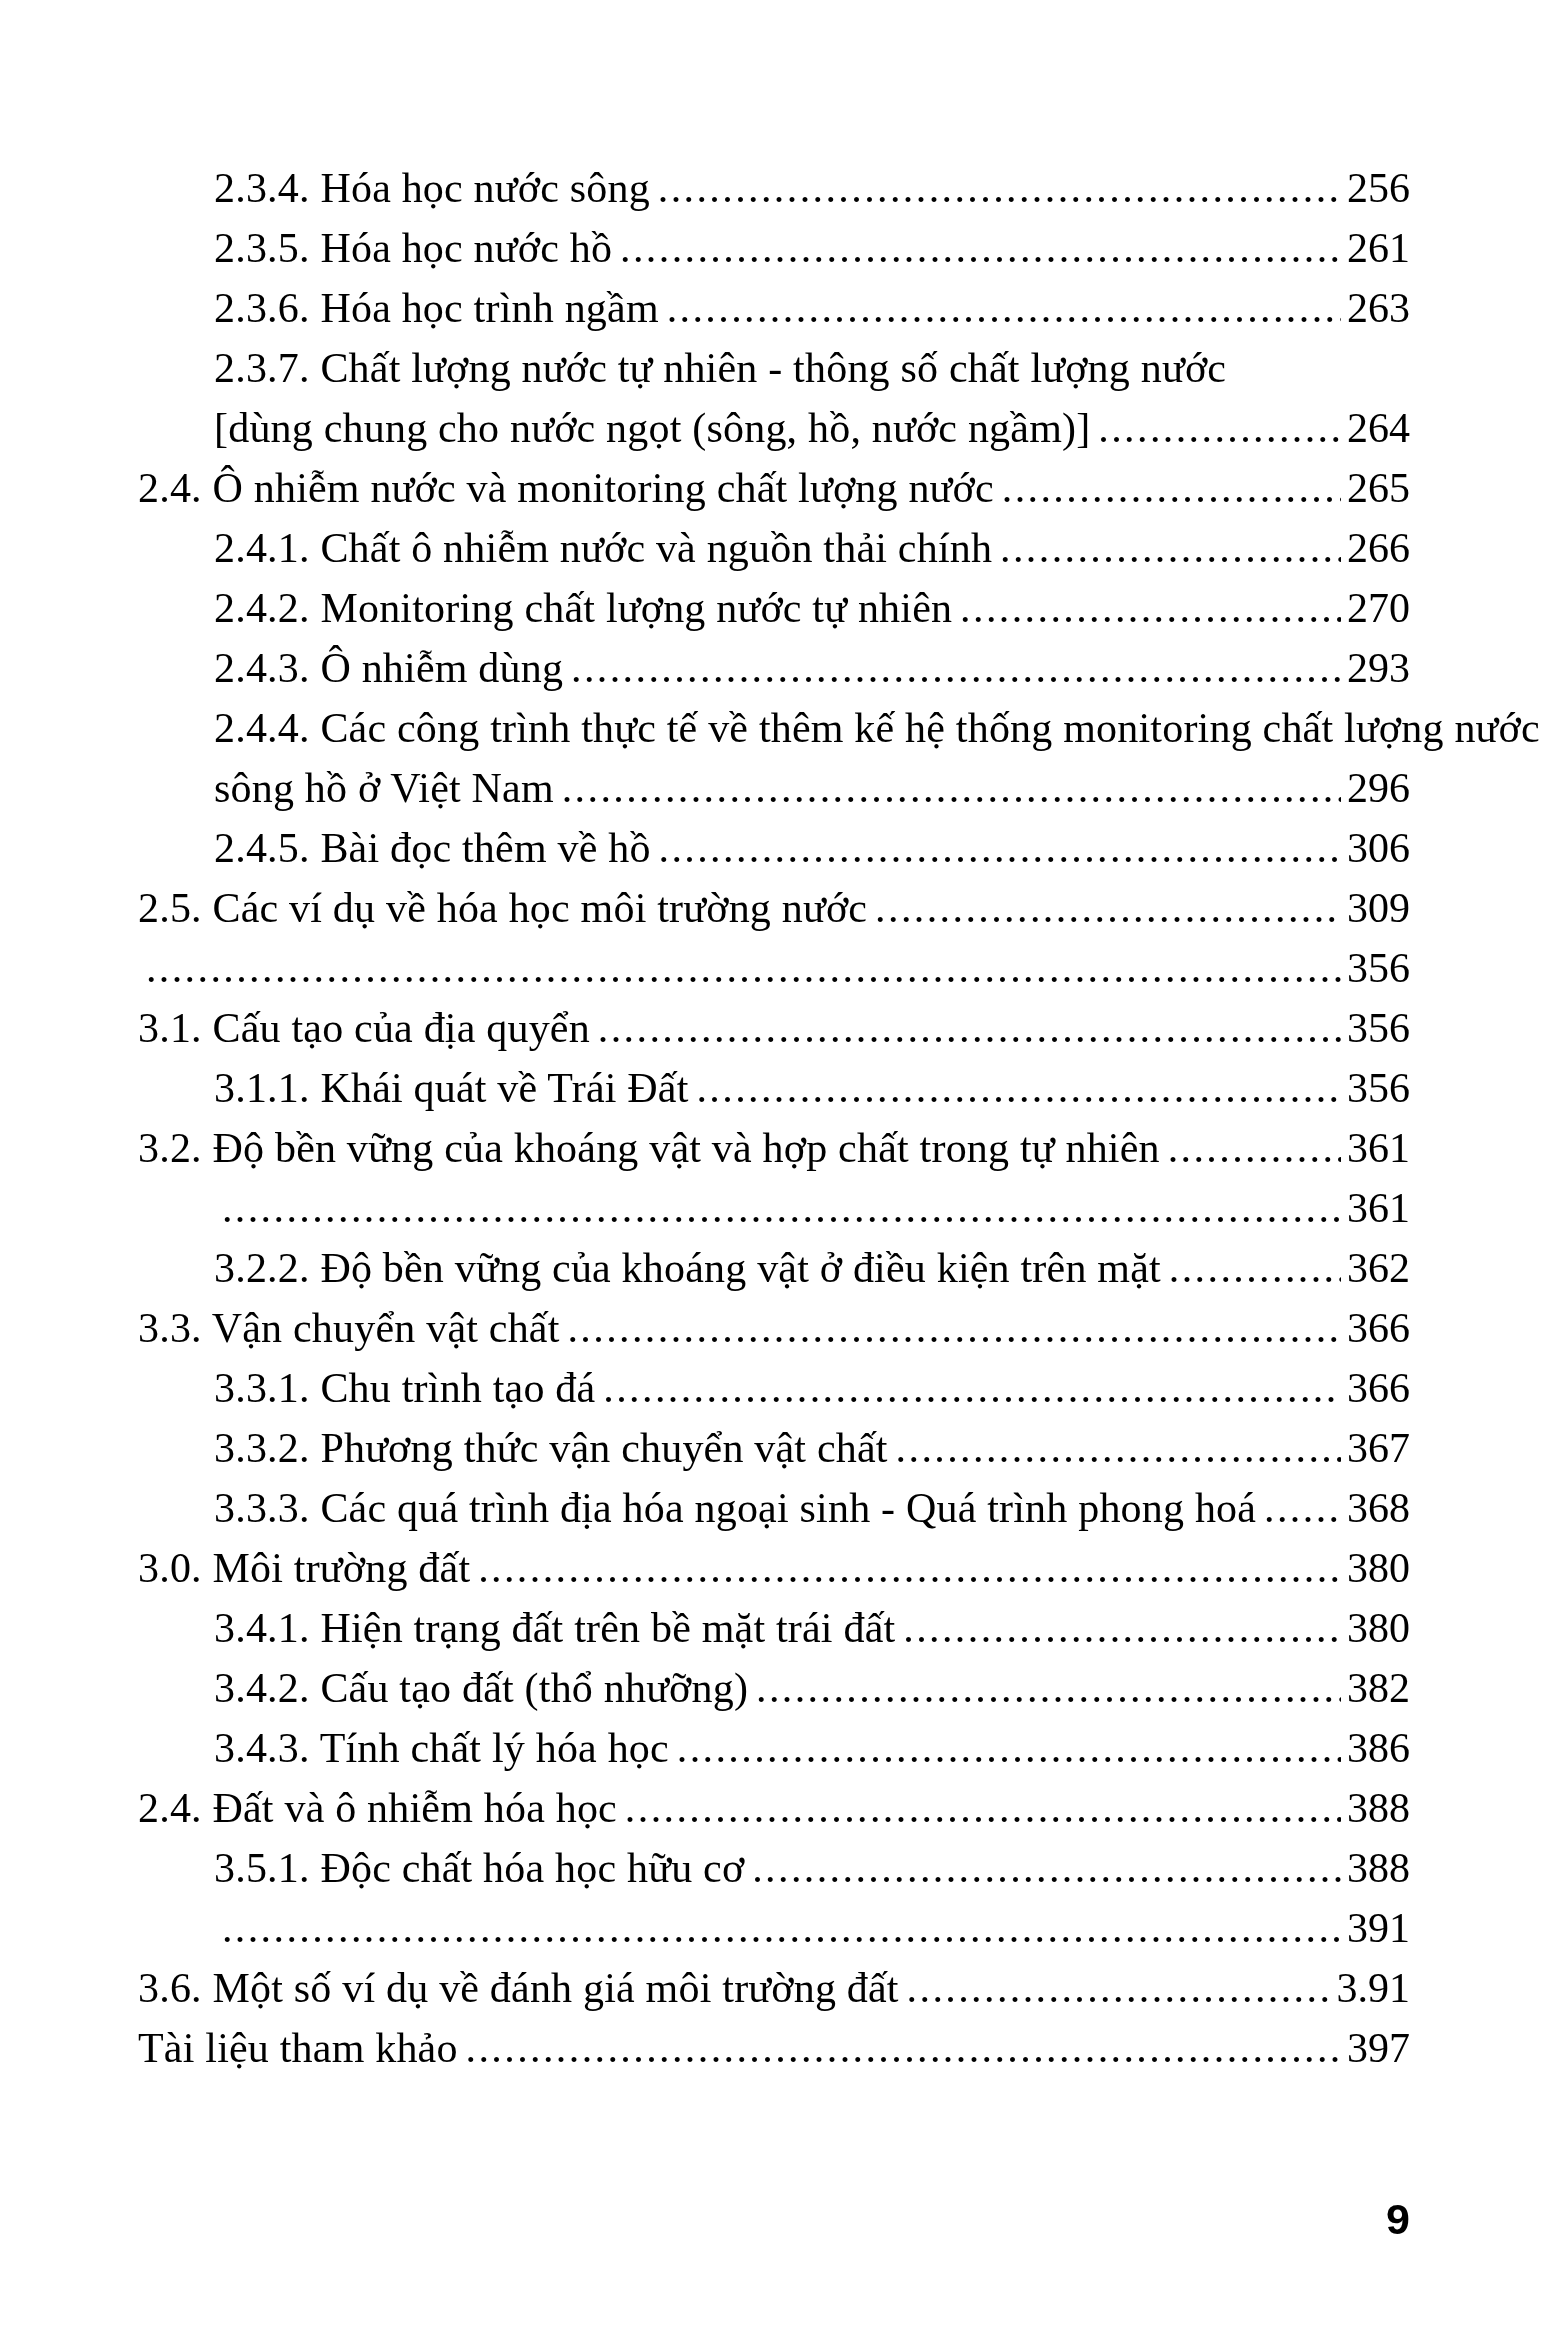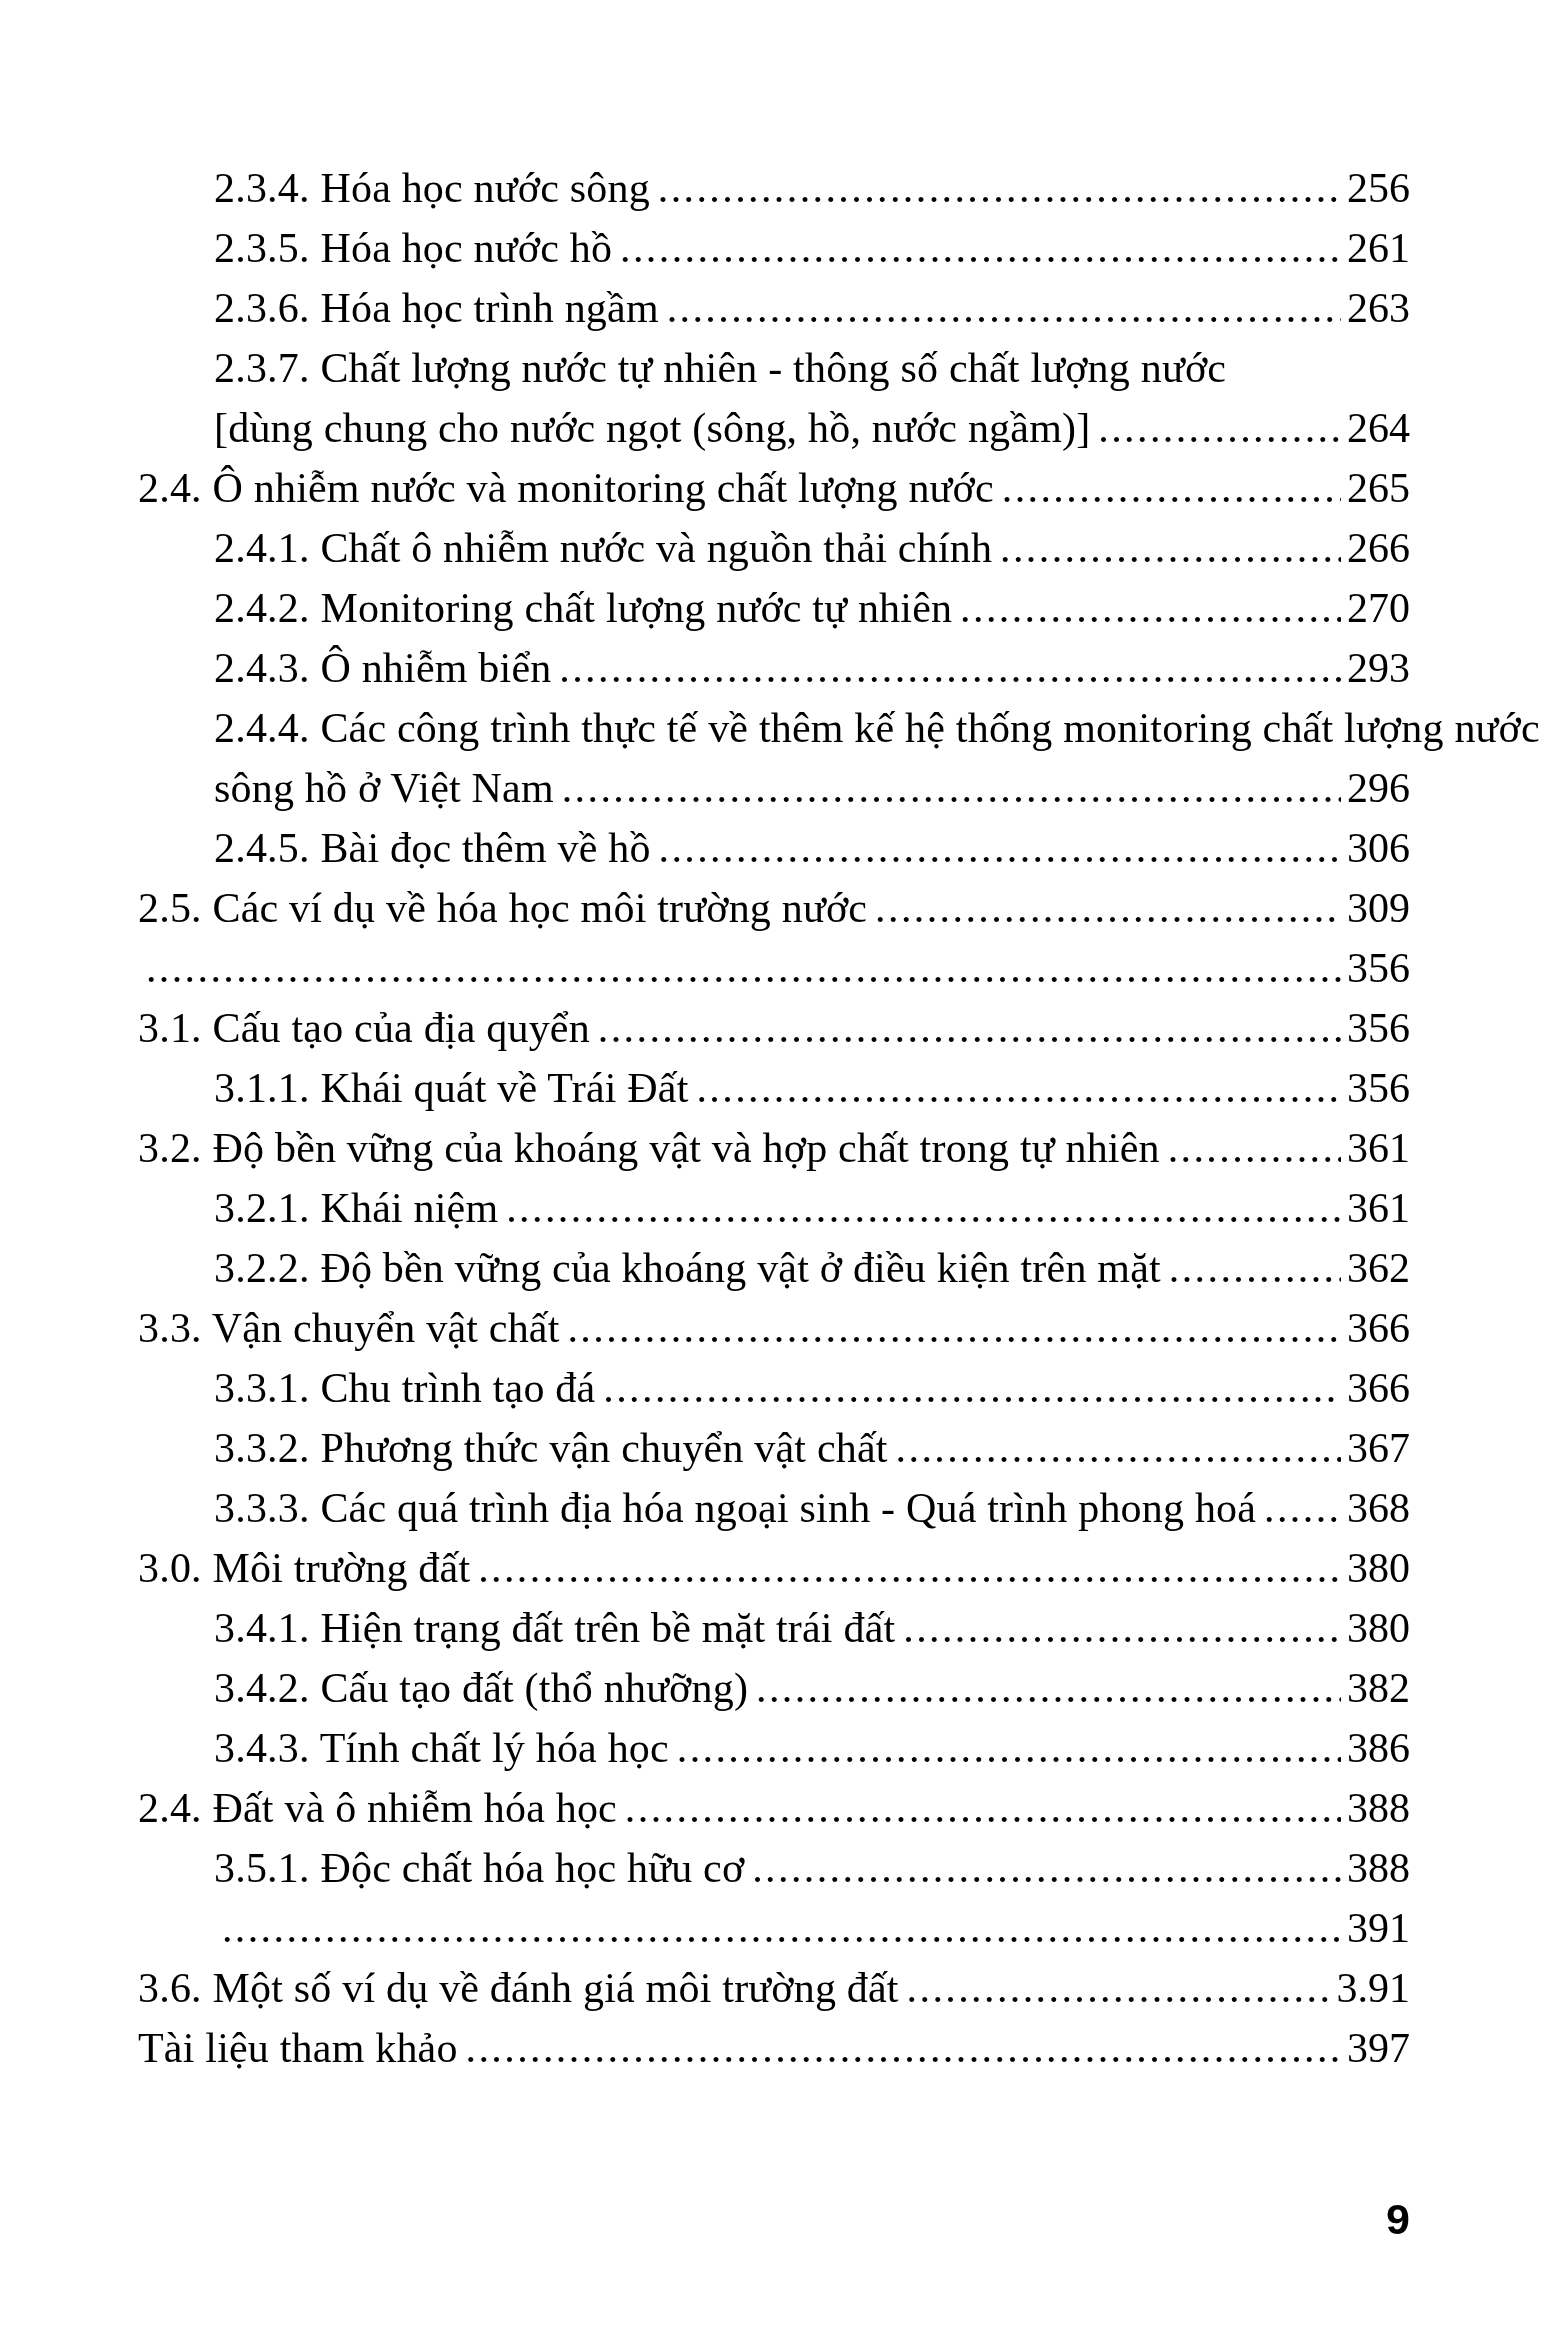--- a/index.html
+++ b/index.html
@@ -99,21 +99,21 @@
       <span class="t">2.4.1. Chất ô nhiễm nước và nguồn thải chính</span>
       <span class="dots">............................................................................................................................................................................................................................</span>
       <span class="pg">266</span>
     </div>
     <div class="row indent1">
       <span class="t">2.4.2. Monitoring chất lượng nước tự nhiên</span>
       <span class="dots">............................................................................................................................................................................................................................</span>
       <span class="pg">270</span>
     </div>
     <div class="row indent1">
-      <span class="t">2.4.3. Ô nhiễm biển</span>
+      <span class="t">2.4.3. Ô nhiễm dùng</span>
       <span class="dots">............................................................................................................................................................................................................................</span>
       <span class="pg">293</span>
     </div>
     <div class="row indent1">
       <span class="t">2.4.4. Các công trình thực tế về thêm kế hệ thống monitoring chất lượng nước</span>
     </div>
     <div class="row indent1">
       <span class="t">sông hồ ở Việt Nam</span>
       <span class="dots">............................................................................................................................................................................................................................</span>
       <span class="pg">296</span>
@@ -141,21 +141,20 @@
       <span class="t">3.1.1. Khái quát về Trái Đất</span>
       <span class="dots">............................................................................................................................................................................................................................</span>
       <span class="pg">356</span>
     </div>
     <div class="row">
       <span class="t">3.2. Độ bền vững của khoáng vật và hợp chất trong tự nhiên</span>
       <span class="dots">............................................................................................................................................................................................................................</span>
       <span class="pg">361</span>
     </div>
     <div class="row indent1">
-      <span class="t">3.2.1. Khái niệm</span>
       <span class="dots">............................................................................................................................................................................................................................</span>
       <span class="pg">361</span>
     </div>
     <div class="row indent1">
       <span class="t">3.2.2. Độ bền vững của khoáng vật ở điều kiện trên mặt</span>
       <span class="dots">............................................................................................................................................................................................................................</span>
       <span class="pg">362</span>
     </div>
     <div class="row">
       <span class="t">3.3. Vận chuyển vật chất</span>

